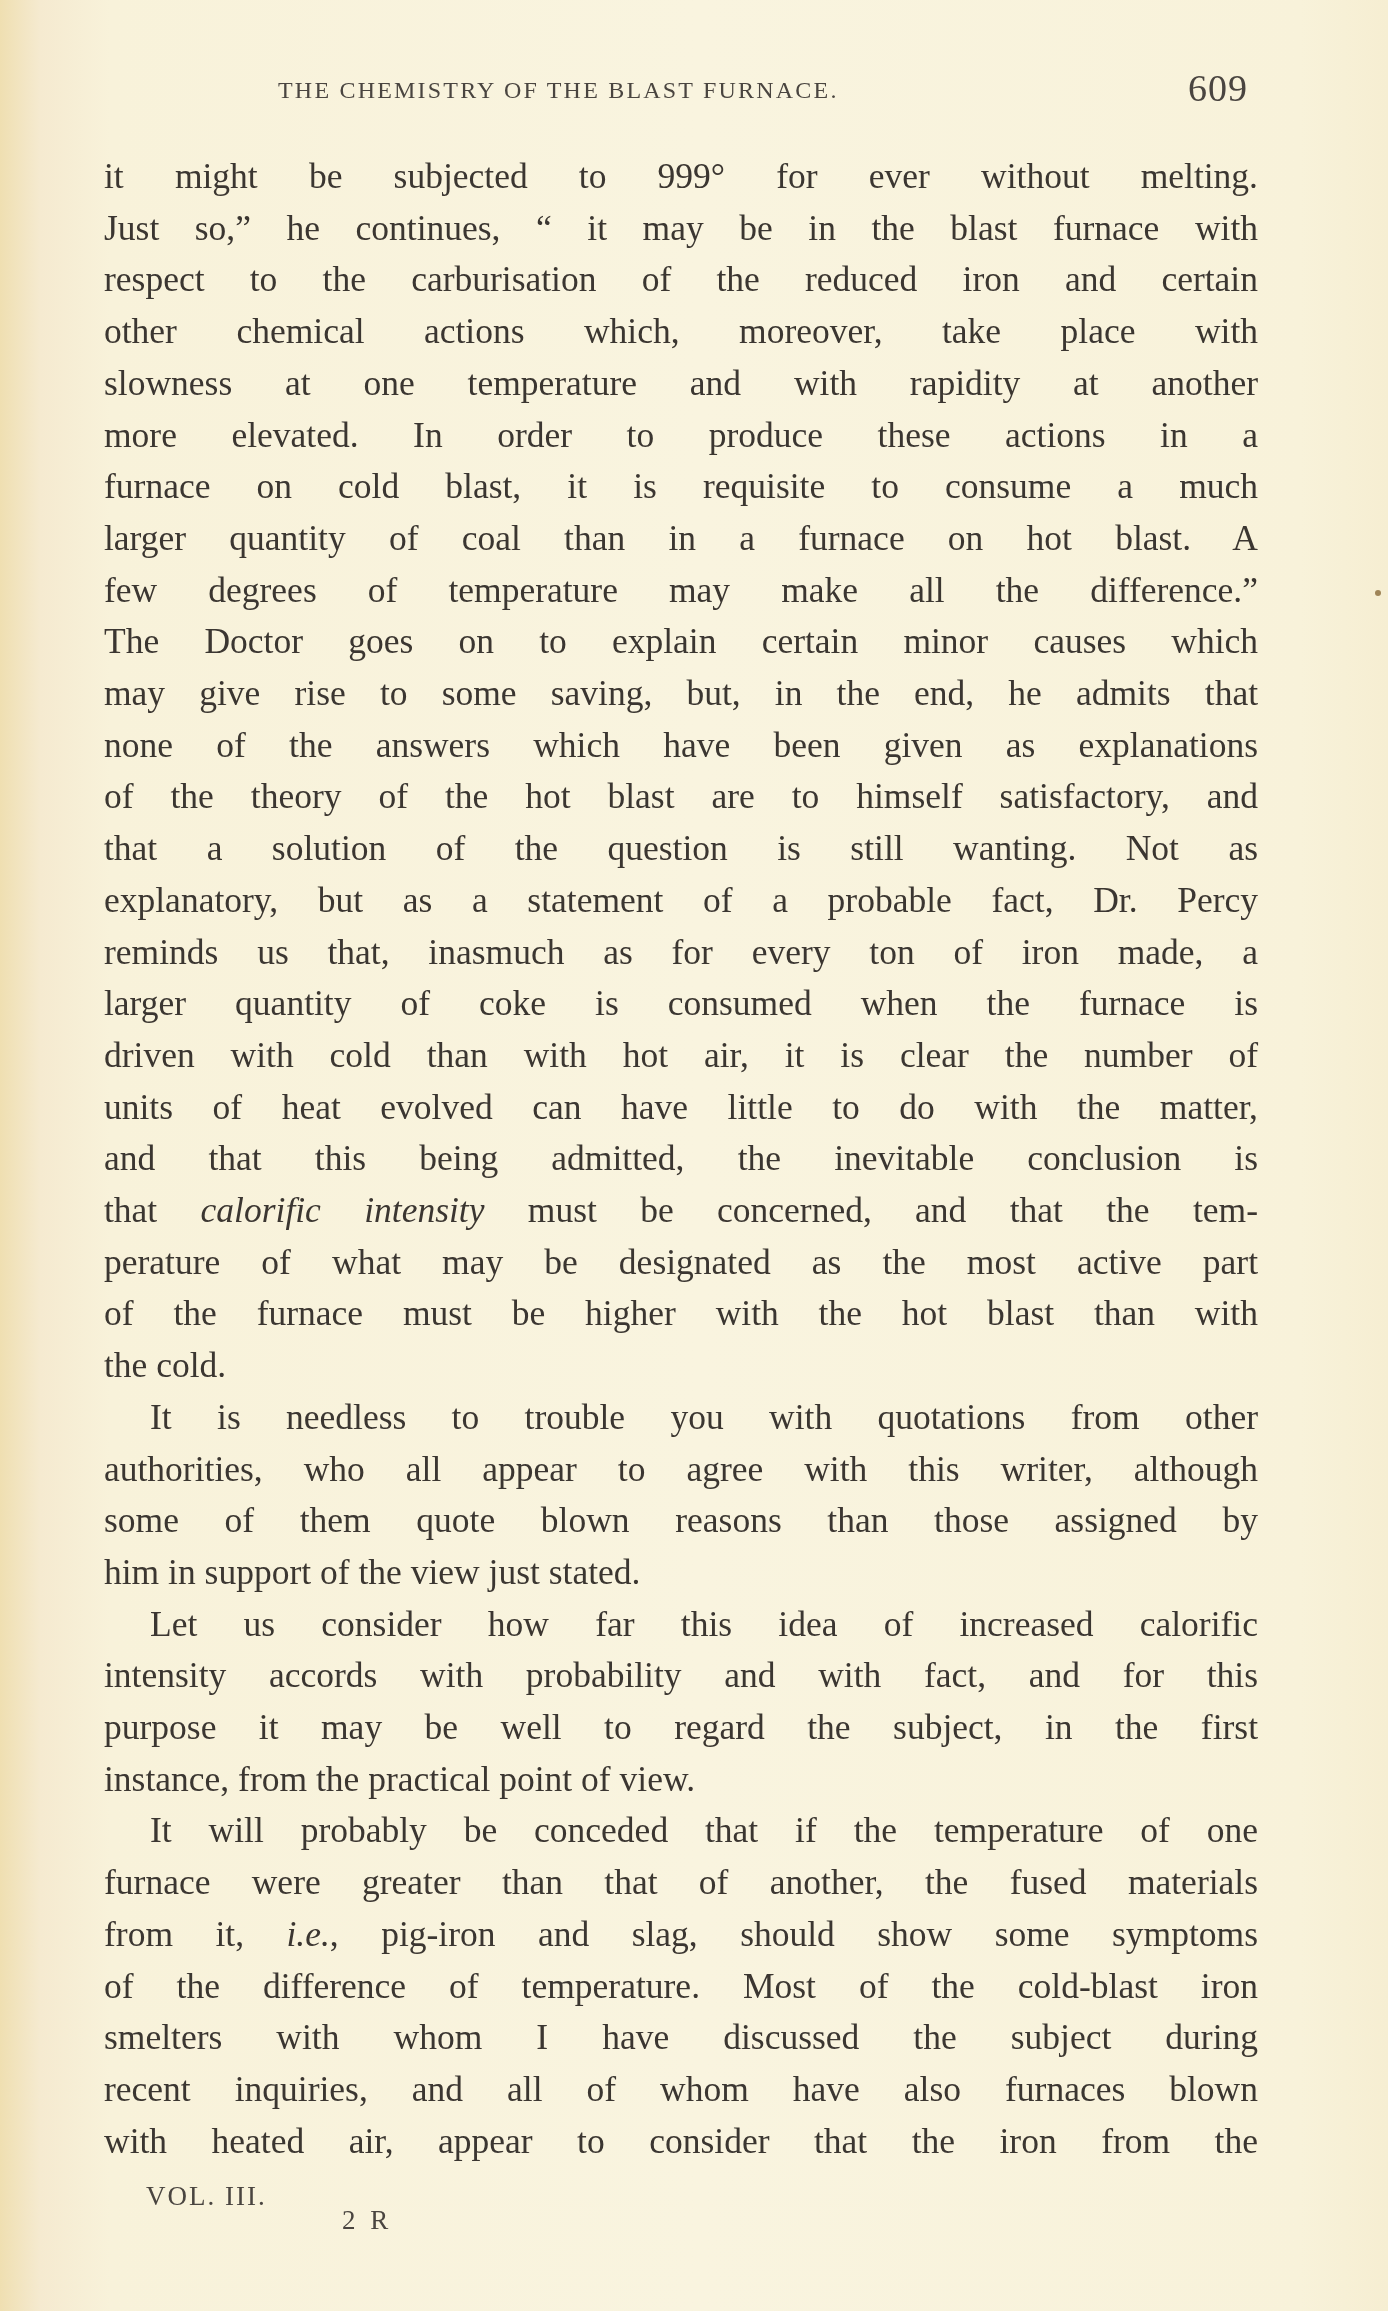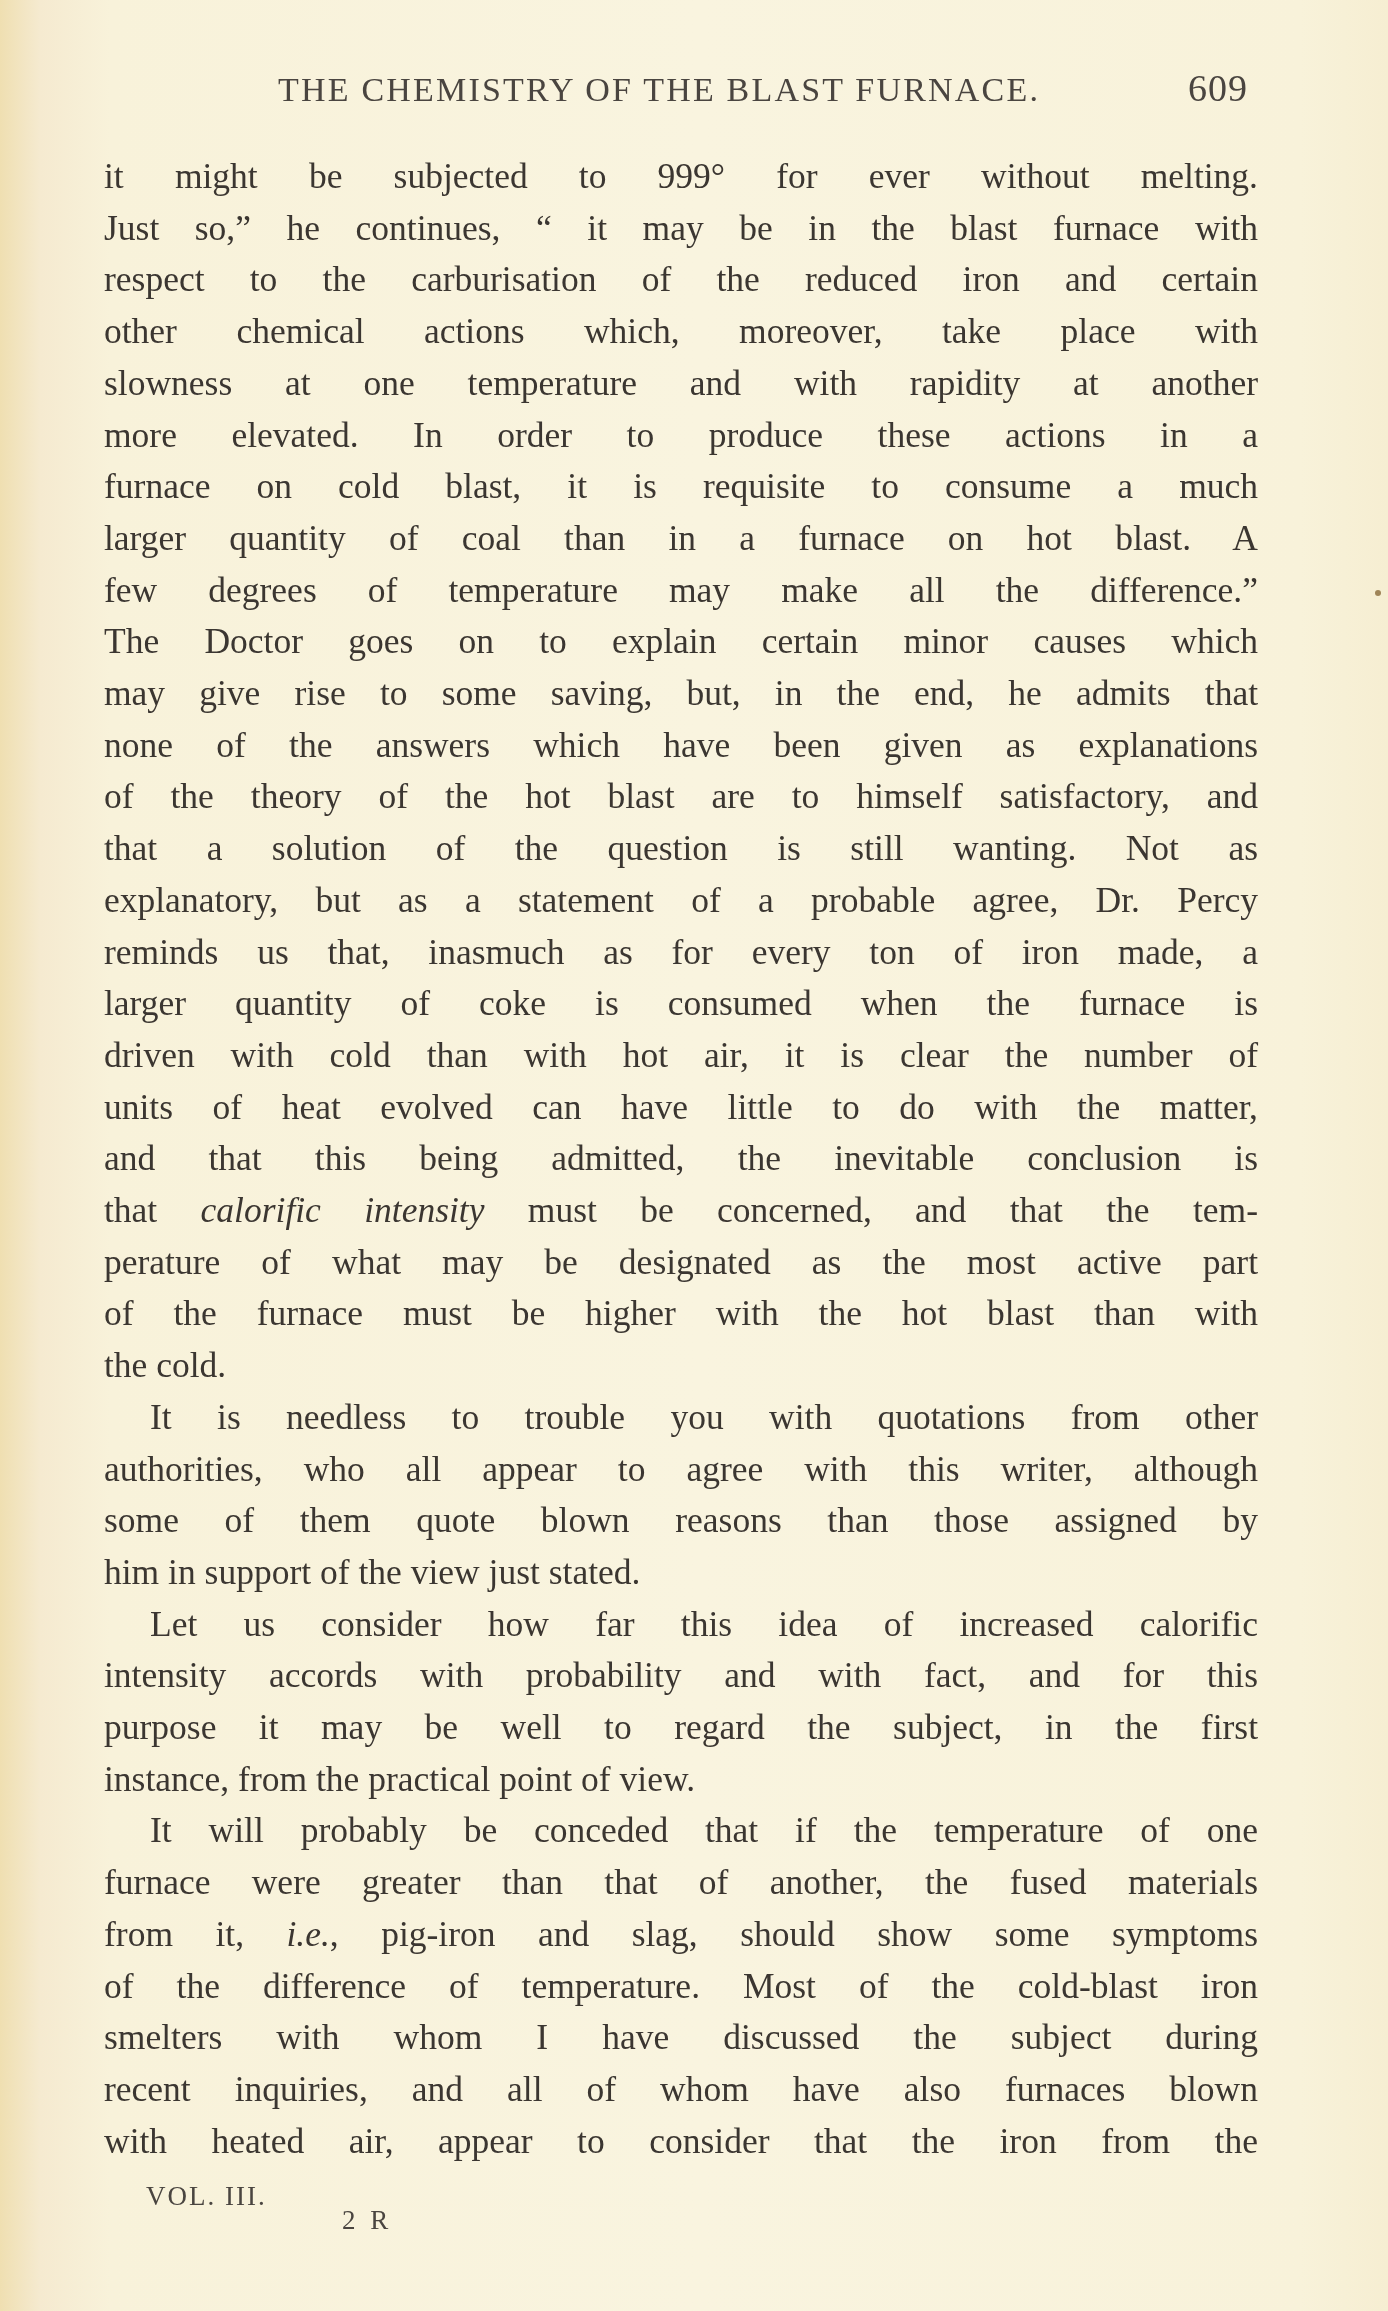--- a/index.html
+++ b/index.html
@@ -10,21 +10,21 @@
     font-family: "Liberation Serif", "DejaVu Serif", serif;
     color: #3b3631;
   }
   .page {
     position: absolute; left: 0; top: 0; width: 1388px; height: 2311px;
     background:
       linear-gradient(to right, #efdfb1 0px, #f5ead0 40px, #f8f2da 110px, #f9f4df 700px, #f8f2da 1300px, #f6eed2 1388px);
   }
   .running-head {
     position: absolute; left: 278px; top: 70px; width: 820px; height: 40px;
-    font-size: 34px; letter-spacing: 2.2px; color: #4a4540;
+    font-size: 24px; letter-spacing: 2.2px; color: #4a4540;
     white-space: nowrap; line-height: 40px;
   }
   .folio {
     position: absolute; left: 1188px; top: 66px; width: 80px; height: 44px;
     font-size: 38px; line-height: 44px; color: #4a4540; letter-spacing: 1px;
   }
   .body-text {
     position: absolute; left: 104px; top: 150px; width: 1154px;
   }
   .line {
@@ -64,21 +64,21 @@
     <div class="line" style="top:206.8px">slowness at one temperature and with rapidity at another</div>
     <div class="line" style="top:258.5px">more elevated.  In order to produce these actions in a</div>
     <div class="line" style="top:310.2px">furnace on cold blast, it is requisite to consume a much</div>
     <div class="line" style="top:361.9px">larger quantity of coal than in a furnace on hot blast.  A</div>
     <div class="line" style="top:413.6px">few degrees of temperature may make all the difference.”</div>
     <div class="line" style="top:465.3px">The Doctor goes on to explain certain minor causes which</div>
     <div class="line" style="top:517px">may give rise to some saving, but, in the end, he admits that</div>
     <div class="line" style="top:568.7px">none of the answers which have been given as explanations</div>
     <div class="line" style="top:620.4px">of the theory of the hot blast are to himself satisfactory, and</div>
     <div class="line" style="top:672.1px">that a solution of the question is still wanting.  Not as</div>
-    <div class="line" style="top:723.8px">explanatory, but as a statement of a probable agree, Dr. Percy</div>
+    <div class="line" style="top:723.8px">explanatory, but as a statement of a probable fact, Dr. Percy</div>
     <div class="line" style="top:775.5px">reminds us that, inasmuch as for every ton of iron made, a</div>
     <div class="line" style="top:827.2px">larger quantity of coke is consumed when the furnace is</div>
     <div class="line" style="top:878.9px">driven with cold than with hot air, it is clear the number of</div>
     <div class="line" style="top:930.6px">units of heat evolved can have little to do with the matter,</div>
     <div class="line" style="top:982.3px">and that this being admitted, the inevitable conclusion is</div>
     <div class="line" style="top:1034px"><span>that </span><i>calorific intensity</i><span> must be concerned, and that the tem-</span></div>
     <div class="line" style="top:1085.7px">perature of what may be designated as the most active part</div>
     <div class="line" style="top:1137.4px">of the furnace must be higher with the hot blast than with</div>
     <div class="line end" style="top:1189.1px">the cold.</div>
     <div class="line indent" style="top:1240.8px">It is needless to trouble you with quotations from other</div>

